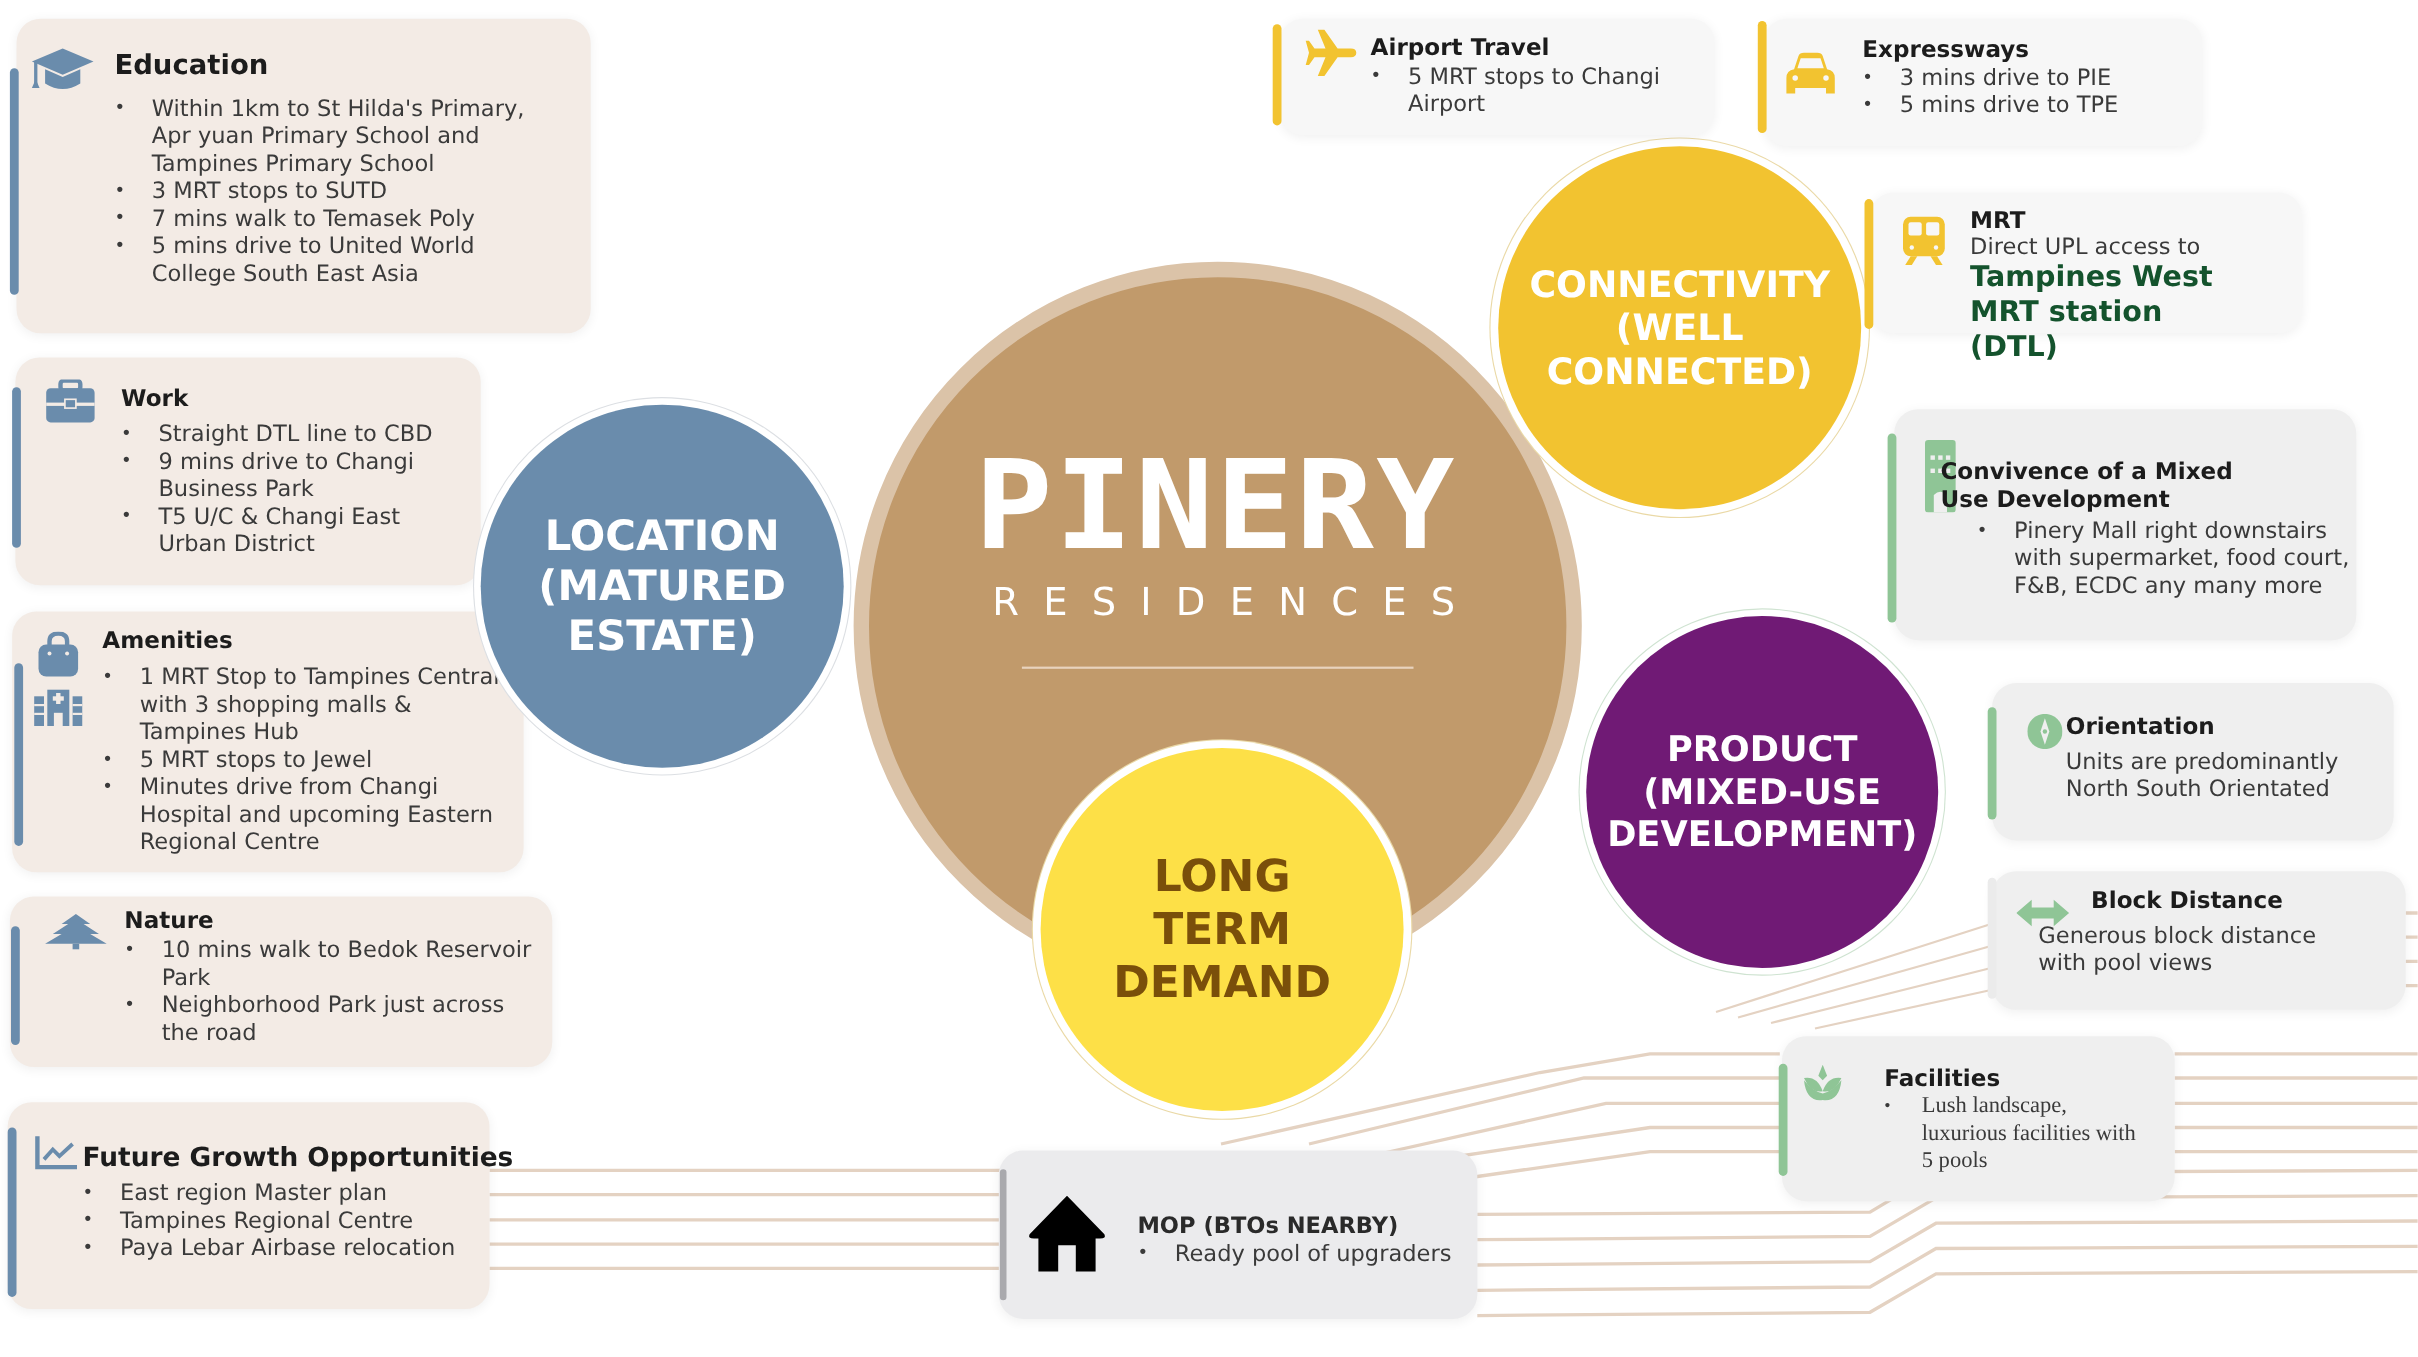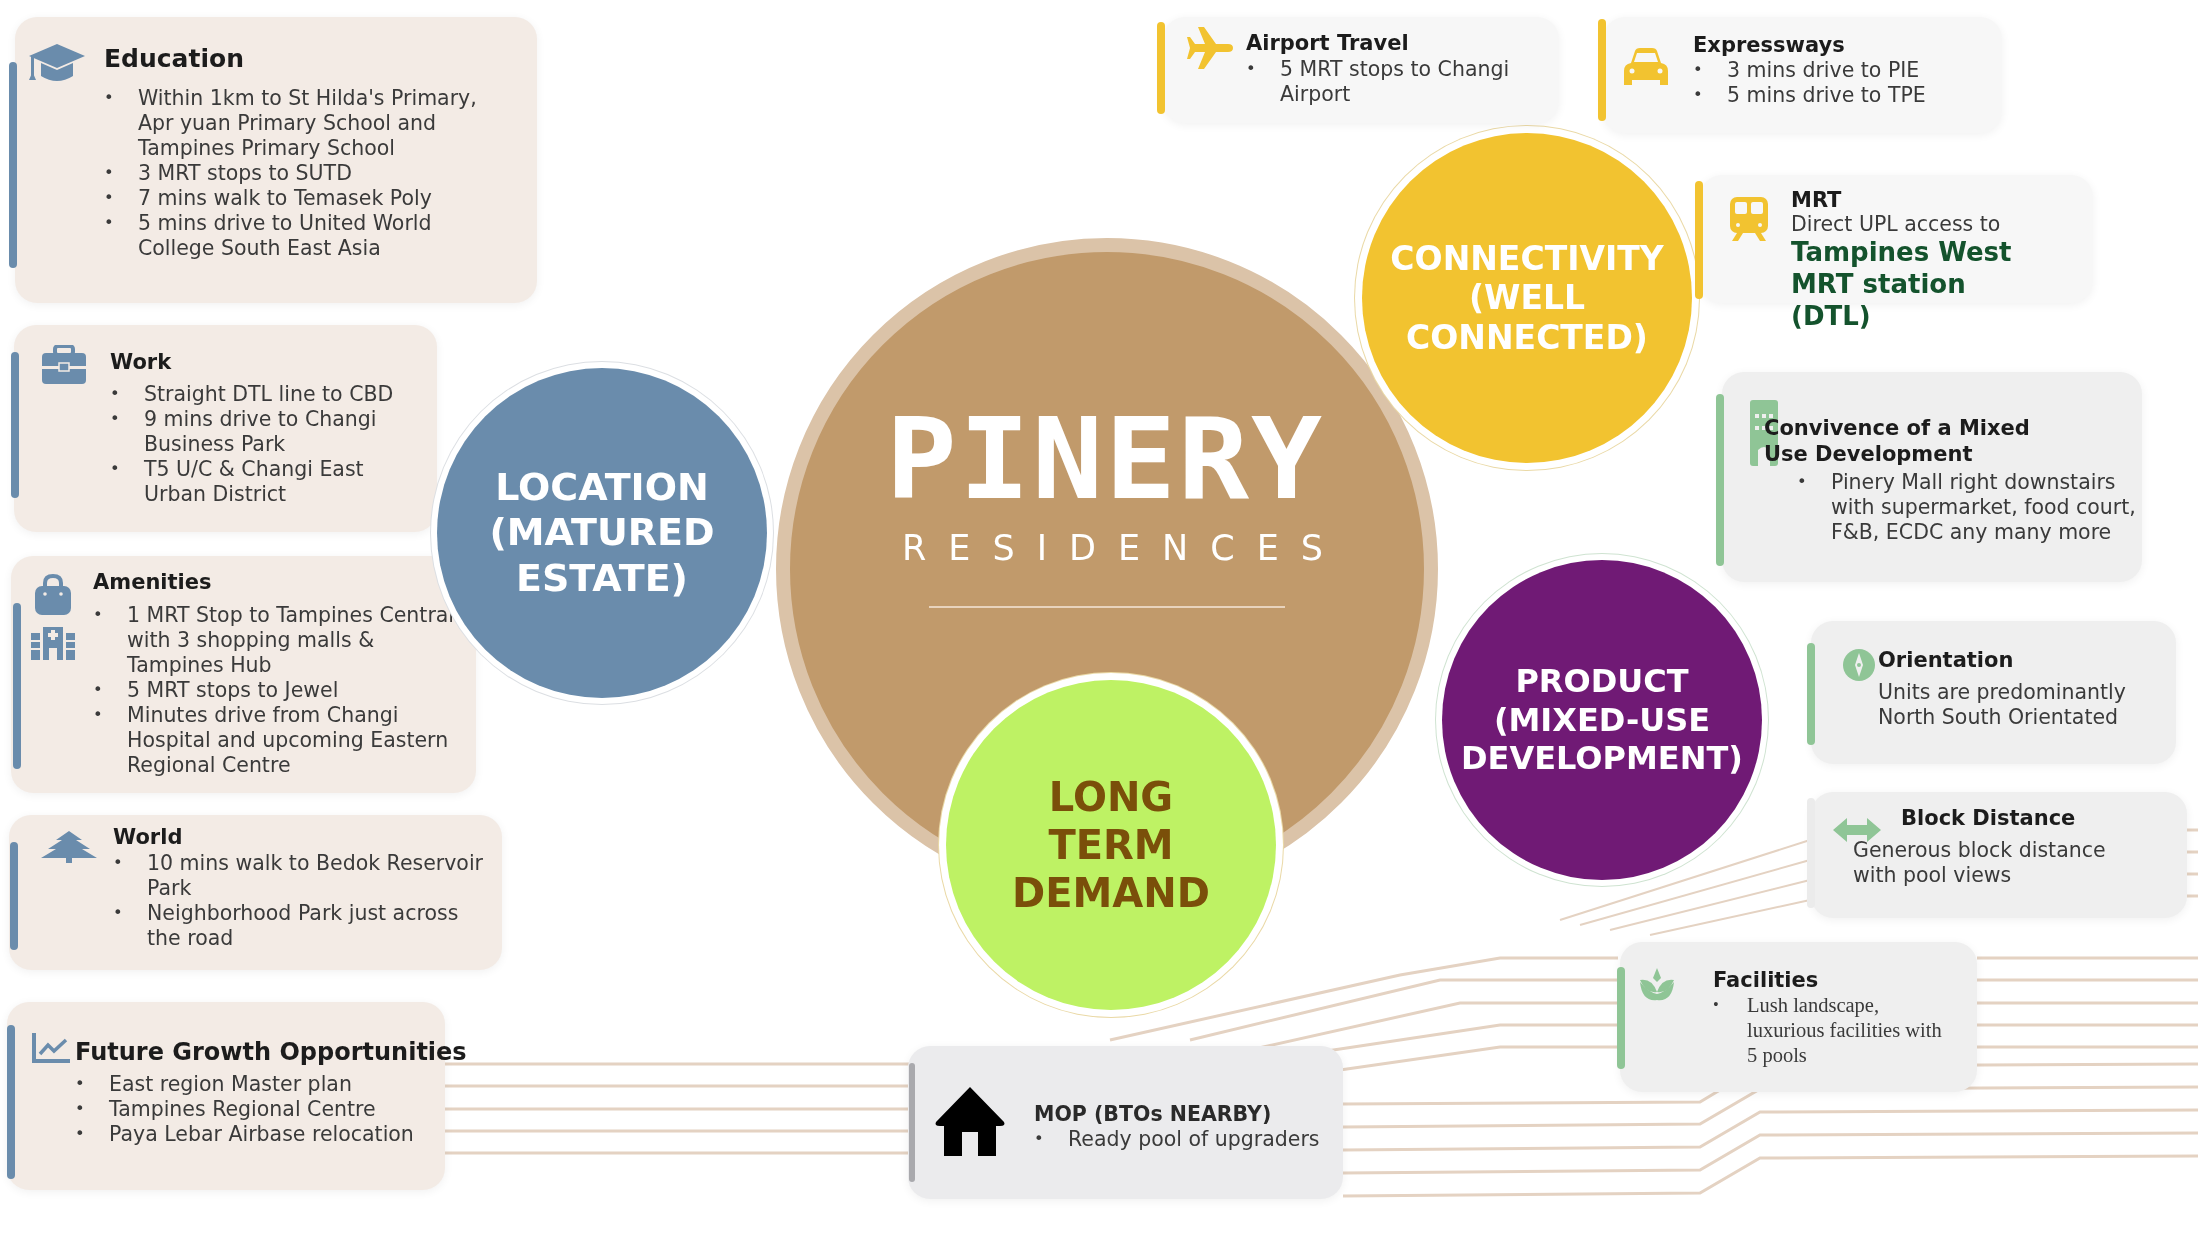--- a/index.html
+++ b/index.html
@@ -126,21 +126,21 @@
   <li>5 MRT stops to Jewel</li>
   <li>Minutes drive from Changi Hospital and upcoming Eastern Regional Centre</li>
 </ul>
 
 <div class="card beige" style="left:9px;top:815px;width:493px;height:155px;"></div>
 <div class="bar" style="left:10px;top:842px;height:108px;background:#6a8cac;"></div>
 <svg class="icon" style="left:40px;top:830px;" width="58" height="36" viewBox="0 0 58 36">
   <polygon points="29,1 42,10 36,10 50,19 42,19 57,28 1,28 16,19 8,19 22,10 16,10" fill="#6a8cac"></polygon>
   <rect x="26" y="28" width="6" height="5" fill="#6a8cac"></rect>
 </svg>
-<div class="title" style="left:113px;top:825px;font-size:21px;">World</div>
+<div class="title" style="left:113px;top:825px;font-size:21px;">Nature</div>
 <ul class="blist" style="left:113px;top:851px;width:380px;font-size:20.5px;">
   <li>10 mins walk to Bedok Reservoir Park</li>
   <li> Neighborhood Park just across the road</li>
 </ul>
 
 <div class="card beige" style="left:7px;top:1002px;width:438px;height:188px;"></div>
 <div class="bar" style="left:7px;top:1025px;height:154px;background:#6a8cac;"></div>
 <svg class="icon" style="left:31px;top:1032px;" width="40" height="32" viewBox="0 0 40 32">
   <path d="M3,1 L3,29 L39,29" fill="none" stroke="#6a8cac" stroke-width="4"></path>
   <polyline points="9,22 17,13 23,19 35,8" fill="none" stroke="#6a8cac" stroke-width="3.5"></polyline>
@@ -164,21 +164,21 @@
 ESTATE)</div>
 
 <div class="circle" style="left:1362px;top:133px;width:330px;height:330px;background:#f2c330;color:#ffffff;font-size:33px;box-shadow:0 0 0 7px #fff, 0 0 0 8px #ead9a6;">CONNECTIVITY
 (WELL
 CONNECTED)</div>
 
 <div class="circle" style="left:1442px;top:560px;width:320px;height:320px;background:#701a75;color:#ffffff;font-size:32px;box-shadow:0 0 0 6px #fff, 0 0 0 7px #cfe3d1;">PRODUCT
 (MIXED-USE
 DEVELOPMENT)</div>
 
-<div class="circle" style="left:946px;top:680px;width:330px;height:330px;background:#bef264;color:#7a4f0a;font-size:40px;box-shadow:0 0 0 7px #fff, 0 0 0 8px #ead9a6;">LONG
+<div class="circle" style="left:946px;top:680px;width:330px;height:330px;background:#fde047;color:#7a4f0a;font-size:40px;box-shadow:0 0 0 7px #fff, 0 0 0 8px #ead9a6;">LONG
 TERM
 DEMAND</div>
 
 <div class="card grey" style="left:1163px;top:17px;width:396px;height:106px;"></div>
 <div class="bar" style="left:1157px;top:22px;height:92px;background:#f2c330;"></div>
 <svg class="icon" style="left:1186px;top:26px;" width="48" height="44" viewBox="0 0 48 44">
   <path d="M47,22 Q47,18 42,18 L30,18 L18,1 L12,1 L19,18 L9,18 L4,11 L1,11 L4,22 L1,33 L4,33 L9,26 L19,26 L12,43 L18,43 L30,26 L42,26 Q47,26 47,22 Z" fill="#f2c330"></path>
 </svg>
 <div class="title" style="left:1246px;top:31px;font-size:21px;">Airport Travel</div>
 <ul class="blist" style="left:1246px;top:57px;width:300px;font-size:20.5px;">

